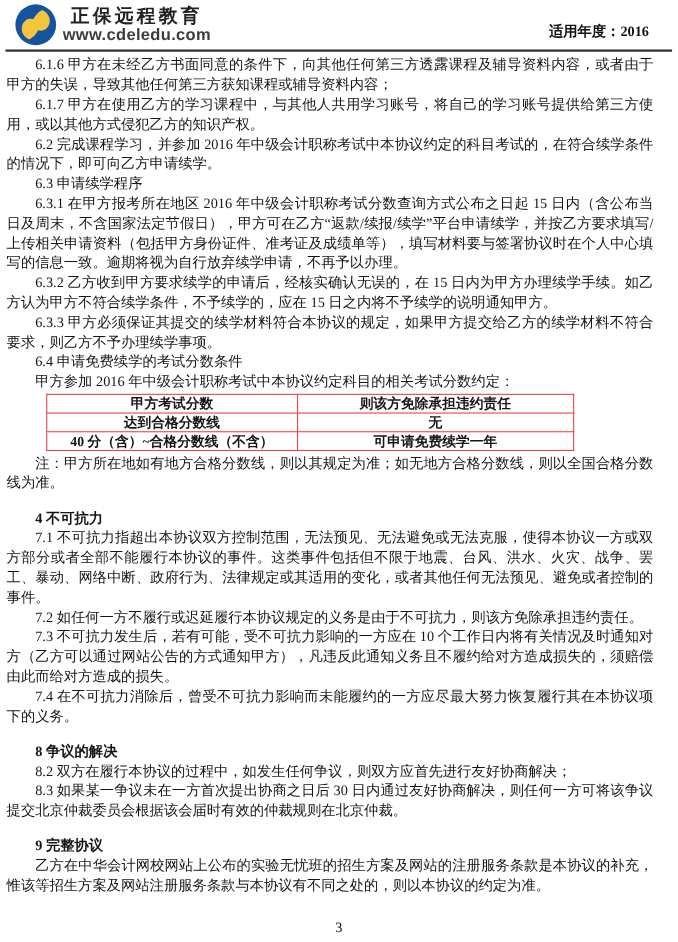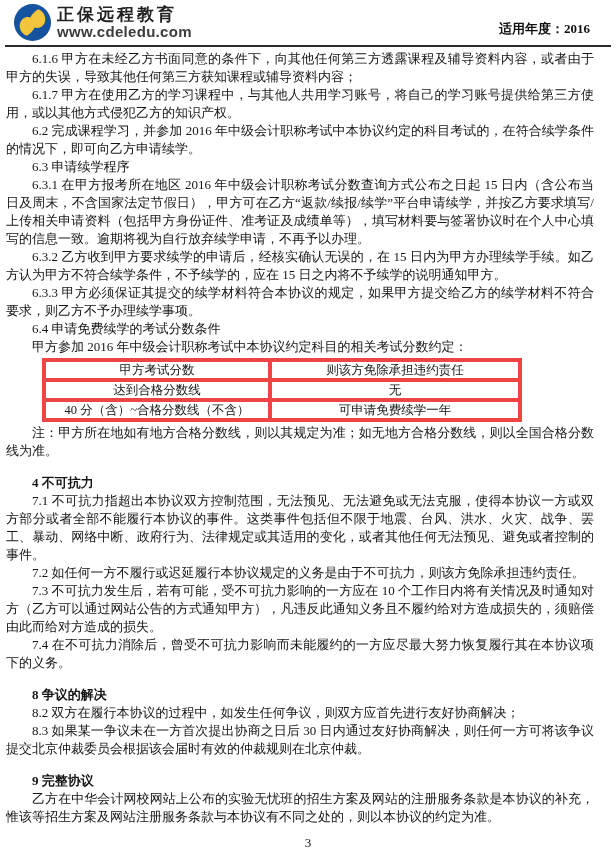--- a/index.html
+++ b/index.html
@@ -22,20 +22,21 @@
     margin: 0 5px;
     border-bottom: 2px solid #2b2b2b;
   }
   .brand {
     position: absolute;
     left: 8px;
     top: 3px;
     display: flex;
     align-items: center;
     gap: 5px;
+    text-align: center;
   }
   .brand-mark { width: 39px; height: 39px; display: block; }
   .brand-text { display: flex; flex-direction: column; line-height: 1.05; }
   .brand-name {
     font-weight: bold;
     font-size: 17px;
     letter-spacing: 3px;
     color: #222222;
     font-family: "Liberation Sans", sans-serif;
   }
@@ -67,27 +68,27 @@
 
   
   .score-table {
     width: 480px;
     margin: 2px 0 2px 36px;
     border-collapse: collapse;
     table-layout: fixed;
     font-weight: bold;
   }
   .score-table th, .score-table td {
-    border: 4px solid #ef4444;
+    border: 1px solid #ef4444;
     text-align: center;
     font-size: 12.5px;
     height: 17px;
     line-height: 16px;
     padding: 0 2px;
-    font-weight: normal;
+    font-weight: bold;
   }
 
   
   .page-num {
     position: absolute;
     bottom: 5px;
     left: 0;
     width: 100%;
     text-align: center;
     font-size: 13px;

